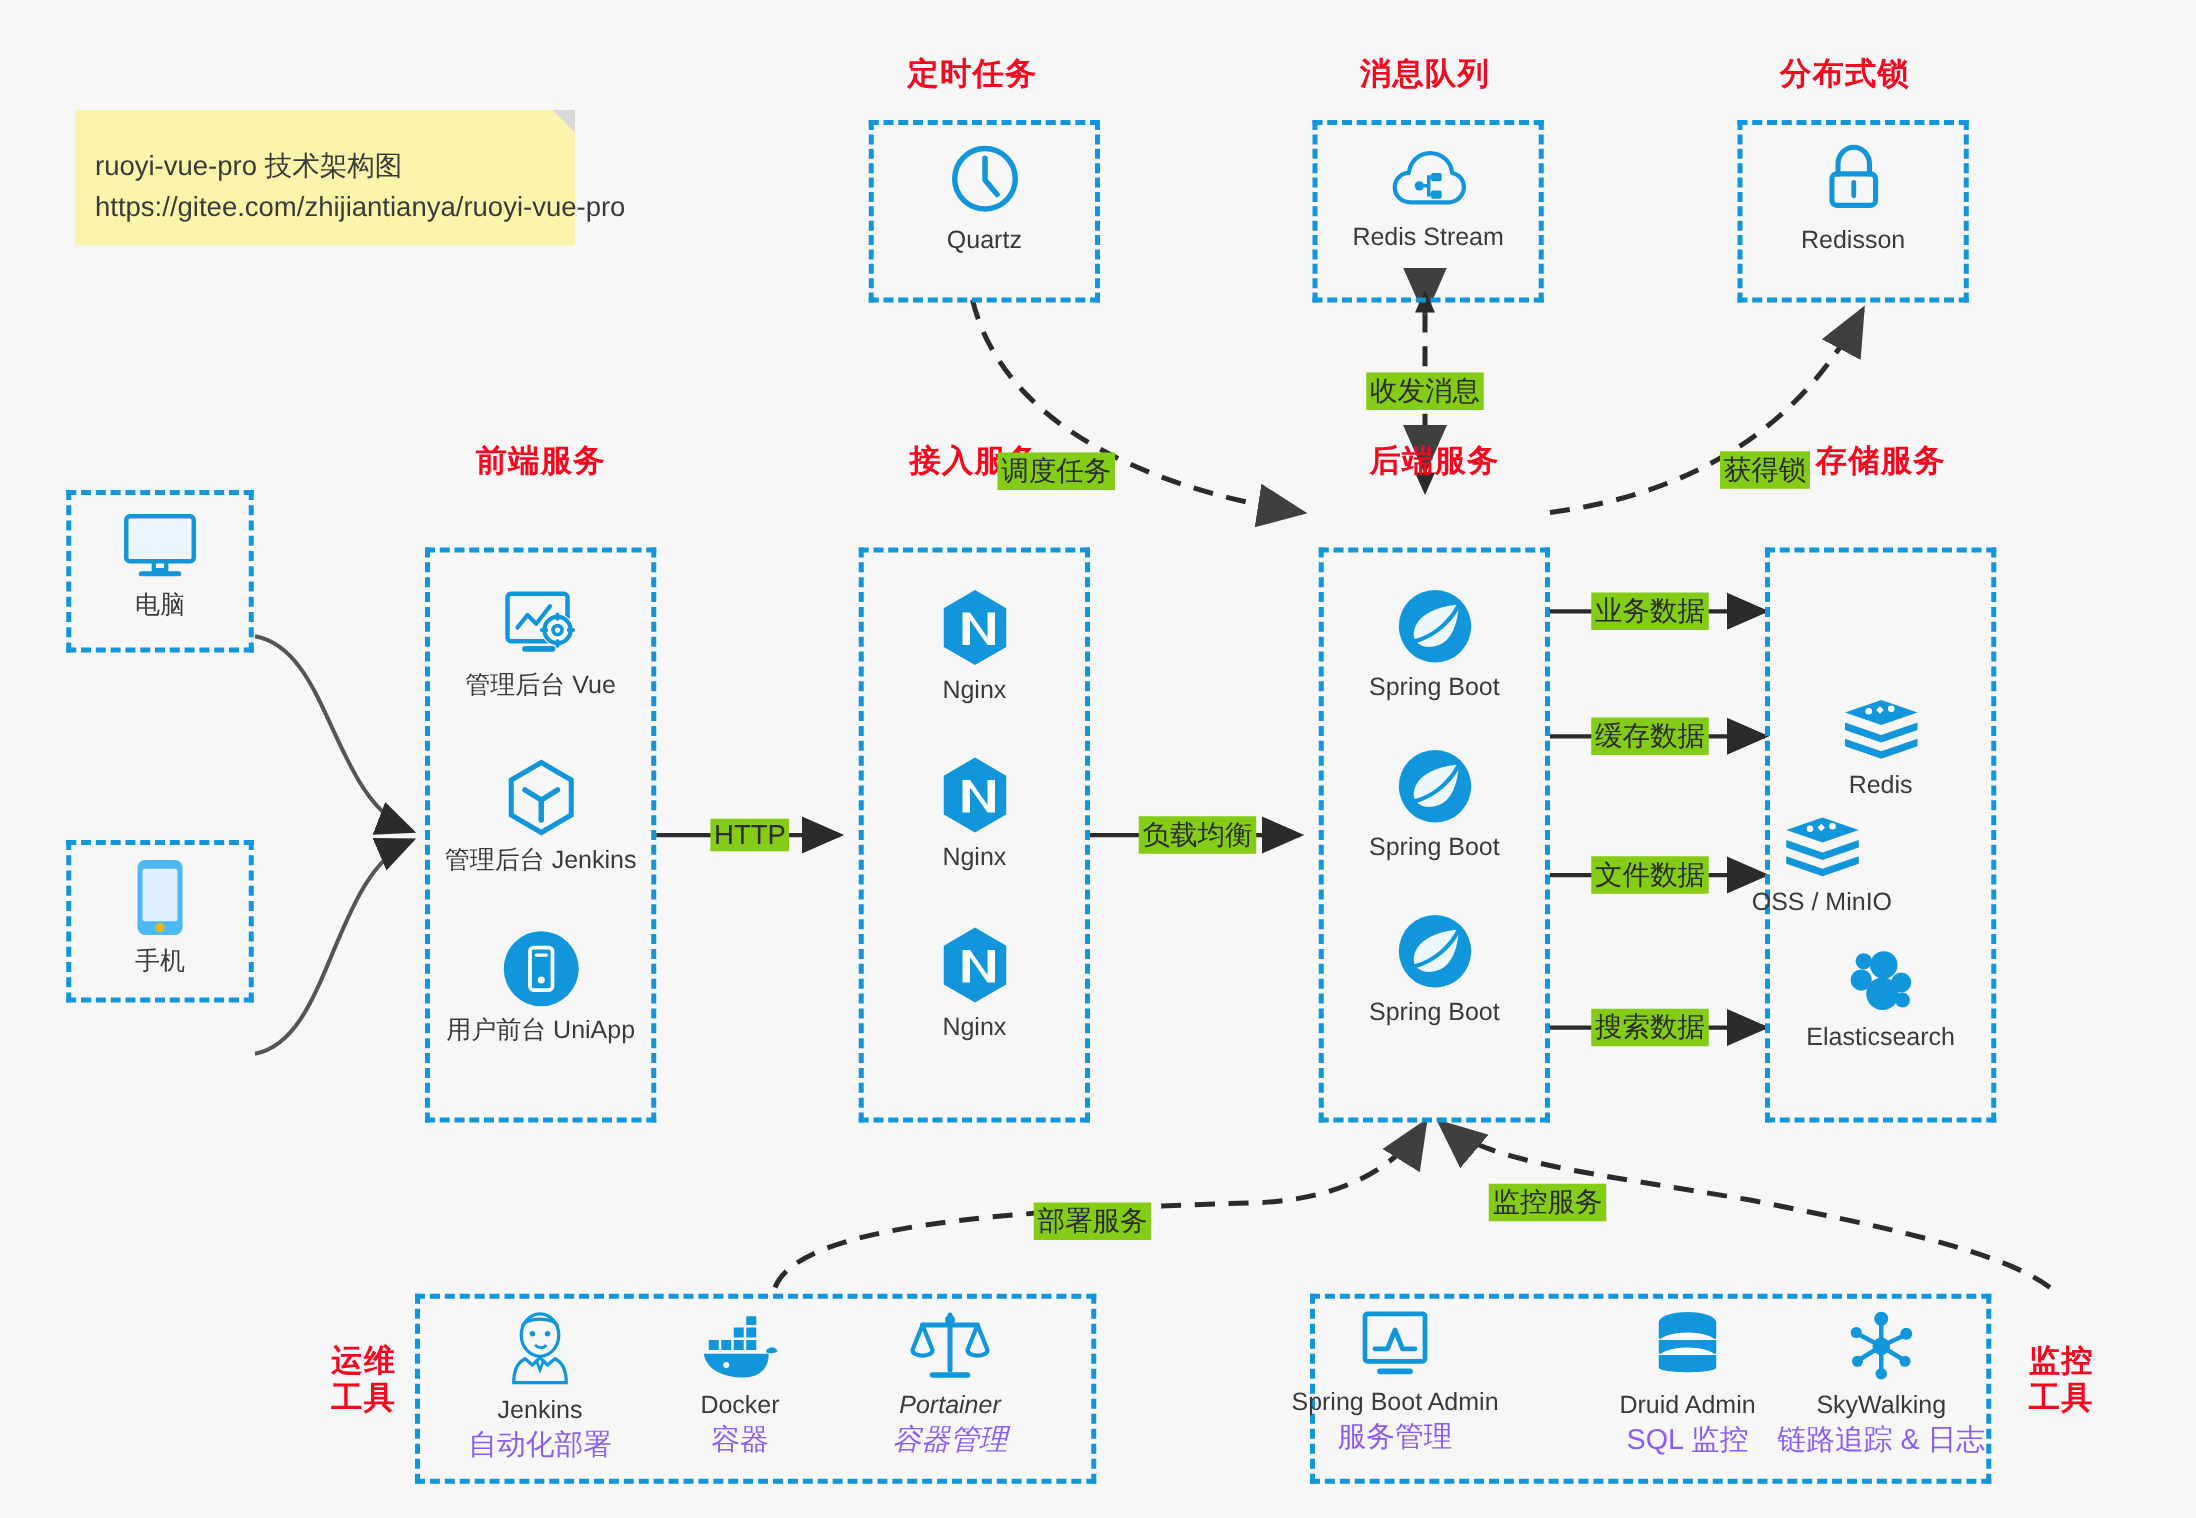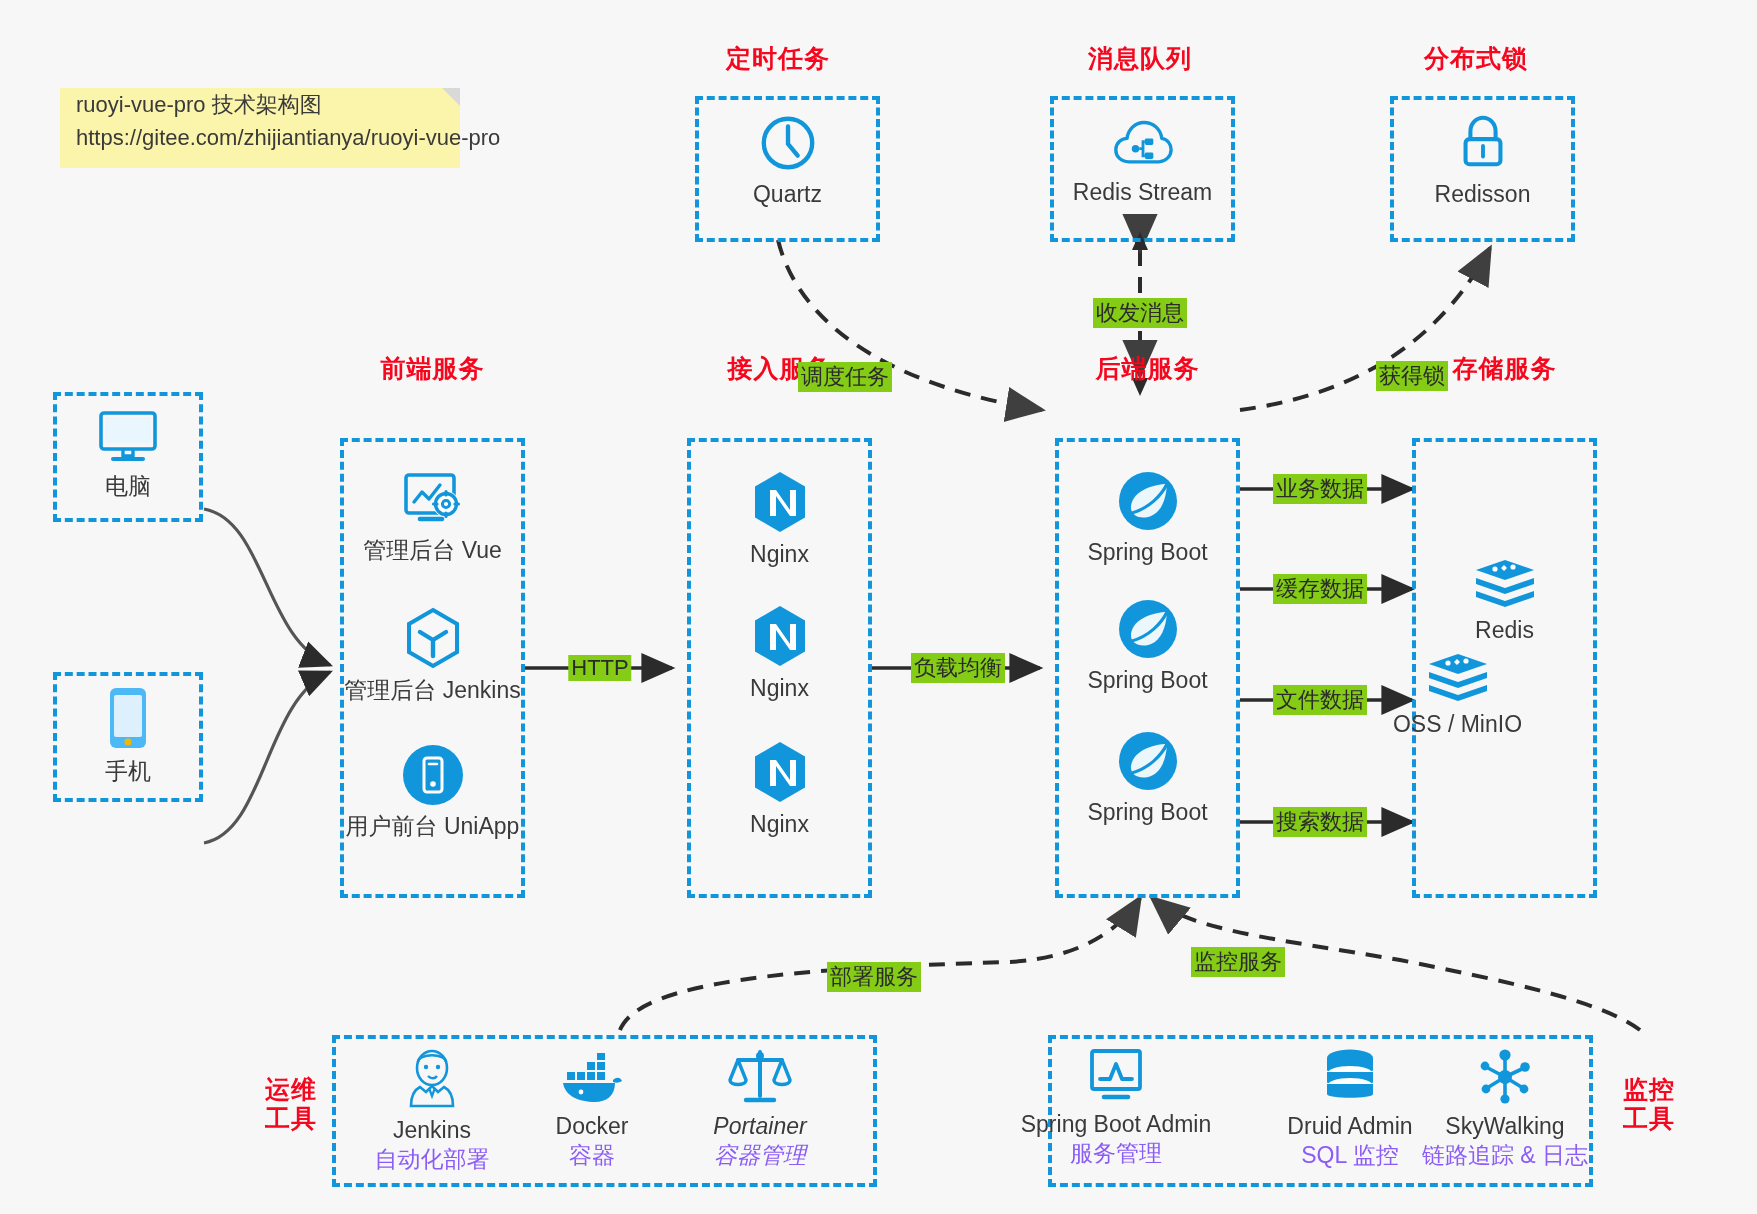--- a/index.html
+++ b/index.html
@@ -33,42 +33,42 @@
   .node {
     position: absolute;
     display: flex;
     flex-direction: column;
     align-items: center;
     justify-content: flex-start;
   }
   .node .icon { display: block; }
   .node .cap {
     margin-top: 6px;
-    font-size: 23px;
+    font-size: 20px;
     color: #3a3a3a;
     white-space: nowrap;
     text-align: center;
     line-height: 1.25;
   }
   .node .cap2 { font-size: 23px; color: #8b5cf6; white-space: nowrap; text-align: center; line-height: 1.25;}
 
   .edge-label {
     position: absolute;
     font-size: 22px;
     color: #2b2b2b;
     background: #84cc16;
     padding: 0 3px;
     white-space: nowrap;
     transform: translate(-50%, -50%);
   }
 
   .note {
     position: absolute;
     background: #fbf4ab;
-    padding: 0 16px 14px 16px;
+    padding: 28px 16px 14px 16px;
     font-size: 22px;
     color: #3a3a3a;
     line-height: 1.5;
     white-space: nowrap;
   }
   .note .fold {
     position: absolute;
     right: 0; top: 0;
     width: 0; height: 0;
     border-left: 18px solid transparent;
@@ -294,20 +294,31 @@
       <path d="M32 2 L61 12 L32 22 L3 12 Z" fill="#1296db"></path>
       <path d="M3 20 L32 30 L61 20 L61 26 L32 36 L3 26 Z" fill="#1296db"></path>
       <path d="M3 33 L32 43 L61 33 L61 39 L32 49 L3 39 Z" fill="#1296db"></path>
       <circle cx="22" cy="11" r="2.6" fill="#ffffff"></circle>
       <circle cx="40" cy="9" r="2.6" fill="#ffffff"></circle>
       <path d="M31 7 l3 3 -3 3 -3 -3 z" fill="#ffffff"></path>
     </svg>
     <div class="cap">OSS / MinIO</div>
   </div>
 
+  <div class="node" style="left:1412px; top:756px; width:185px;">
+    <svg class="icon" width="58" height="56" viewBox="0 0 58 56">
+      <circle cx="31" cy="16" r="11" fill="#1296db"></circle>
+      <circle cx="15" cy="13" r="6.5" fill="#1296db"></circle>
+      <circle cx="13" cy="28" r="8.5" fill="#1296db"></circle>
+      <circle cx="45" cy="30" r="8" fill="#1296db"></circle>
+      <circle cx="30" cy="39" r="13" fill="#1296db"></circle>
+      <circle cx="46" cy="44" r="6" fill="#1296db"></circle>
+    </svg>
+    <div class="cap">Elasticsearch</div>
+  </div>
 
   <div class="group-title stacked" style="left:258px; top:1075px; width:66px;">
     <div>运维</div>
     <div>工具</div>
   </div>
   <div class="dbox" style="left:332px; top:1035px; width:545px; height:152px;"></div>
 
   <div class="node" style="left:352px; top:1048px; width:160px;">
     <svg class="icon" width="60" height="62" viewBox="0 0 60 62">
       <ellipse cx="30" cy="20" rx="15" ry="17" fill="none" stroke="#1296db" stroke-width="2.6"></ellipse>

